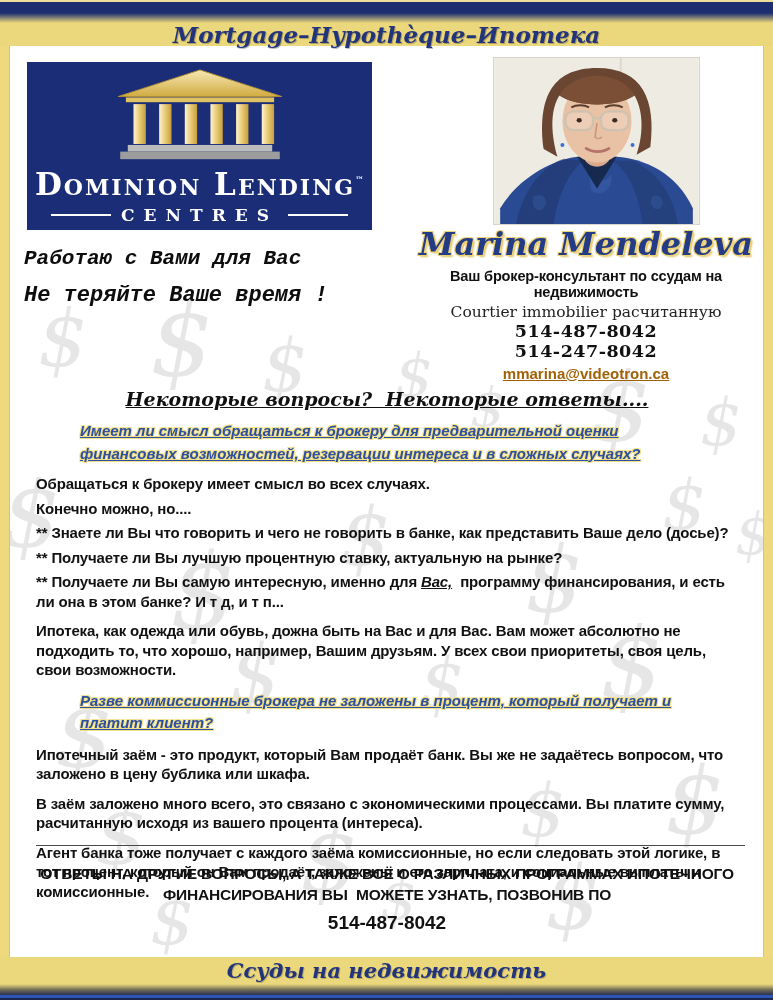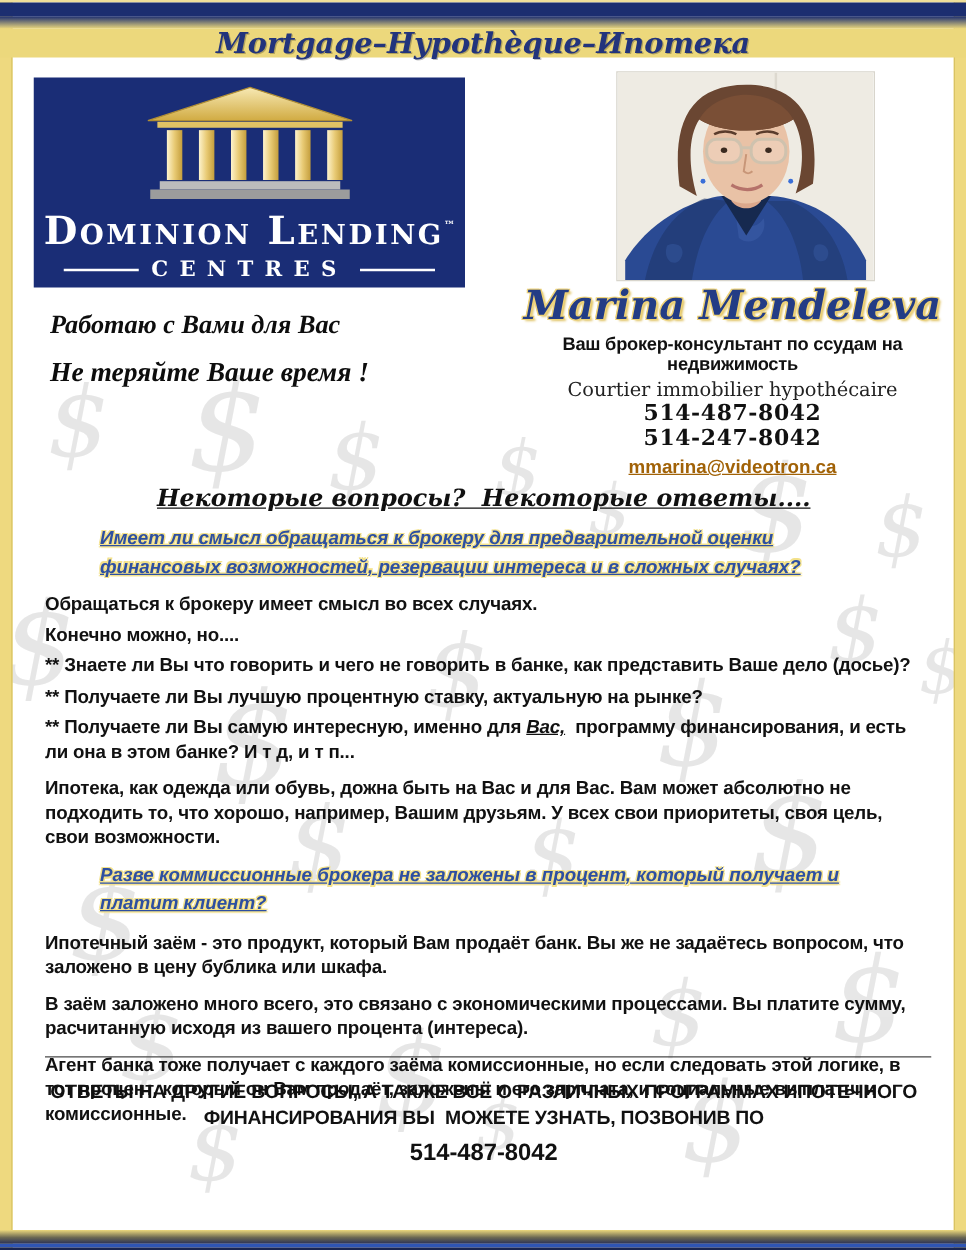--- a/index.html
+++ b/index.html
@@ -47,22 +47,22 @@
         font-size:32px;color:#233c85;line-height:1.05;
         text-shadow:-1px -1px 0 #eed276,1px -1px 0 #eed276,-1px 1px 0 #eed276,
                     1px 1px 0 #eed276,2px 2px 2px #dfc15e;}
   .broker-role-ru{font-size:14.6px;font-weight:bold;color:#111;margin-top:6px;letter-spacing:-.2px;}
   .broker-role-fr{font-family:"DejaVu Serif",serif;font-size:15.5px;color:#222;margin-top:3px;}
   .broker-phone{font-family:"DejaVu Serif",serif;font-weight:bold;font-size:17.5px;
         color:#111;line-height:1.18;letter-spacing:.5px;}
   .broker-email{display:inline-block;margin-top:3px;font-size:15px;font-weight:bold;
         color:#a16207;text-decoration:underline;cursor:pointer;}
   
-  .slogans{position:absolute;left:40px;top:247px;width:400px;z-index:2;
-        font-family:Liberation Serif, serif;font-style:italic;font-weight:bold;color:#0d0d0d;}
+  .slogans{position:absolute;left:24px;top:247px;width:400px;z-index:2;
+        font-family:Liberation Mono, monospace;font-style:italic;font-weight:bold;color:#0d0d0d;}
   .slogan1{font-size:21px;margin-bottom:13px;}
   .slogan2,.slogan3{font-size:22px;line-height:1.15;}
   
   .main{position:absolute;left:36px;top:388px;width:702px;z-index:2;color:#111;}
   .qa-heading{text-align:center;font-family:"DejaVu Serif",serif;font-style:italic;
         font-weight:bold;font-size:19px;text-decoration:underline;margin-bottom:10px;}
   .question{color:#2d4fa1;font-style:italic;font-weight:bold;font-size:15px;
         text-decoration:underline;margin:9px 0 9px 44px;width:618px;line-height:1.5;
         text-shadow:-1px -1px 0 #f3e18a,1px -1px 0 #f3e18a,-1px 1px 0 #f3e18a,1px 1px 0 #f3e18a;}
   .answer{font-weight:bold;font-size:15px;line-height:1.3;margin:5px 0;letter-spacing:-.15px;}
@@ -186,21 +186,21 @@
       <path d="M92,91 C100,96 110,96 117,91" stroke="#b5726a" stroke-width="2.6" fill="none"></path>
 
       <circle cx="69" cy="88" r="2" fill="#3a6fd8"></circle>
       <circle cx="140" cy="88" r="2" fill="#3a6fd8"></circle>
     </svg>
   </div>
 
   <div class="broker">
     <div class="broker-name">Marina Mendeleva</div>
     <div class="broker-role-ru">Ваш брокер-консультант по ссудам на недвижимость</div>
-    <div class="broker-role-fr">Courtier immobilier hypothécaire</div>
+    <div class="broker-role-fr">Courtier immobilier расчитанную</div>
     <div class="broker-phone">514-487-8042</div>
     <div class="broker-phone">514-247-8042</div>
     <a class="broker-email">mmarina@videotron.ca</a>
   </div>
 
   <div class="slogans">
     <div class="slogan1">Работаю с Вами для Вас</div>
     <div class="slogan2">Не теряйте Ваше время !</div>
   </div>
 
@@ -219,18 +219,21 @@
     <div class="answer para">Агент банка тоже получает с каждого заёма комиссионные, но если следовать этой логике, в тот процент, который он Вам продаёт, заложены и его зарплата, и социальные выплаты и комиссионные.</div>
   </div>
 
   <div class="divider"></div>
   <div class="footer">
     <div class="footer-text">ОТВЕТЫ НА ДРУГИЕ ВОПРОСЫ, А ТАКЖЕ ВСЁ О РАЗЛИЧНЫХ ПРОГРАММАХ ИПОТЕЧНОГО ФИНАНСИРОВАНИЯ ВЫ&nbsp; МОЖЕТЕ УЗНАТЬ, ПОЗВОНИВ ПО</div>
     <div class="footer-phone">514-487-8042</div>
   </div>
 
   <div class="bottom-banner">
+    <div class="bb-band">
+      <span class="bb-title">Ссуды на недвижимость</span>
+    </div>
     <div class="bb-grad"></div>
     <div class="bb-stripe"></div>
     <div class="bb-dark"></div>
   </div>
 
 </div>
 
 </body></html>

